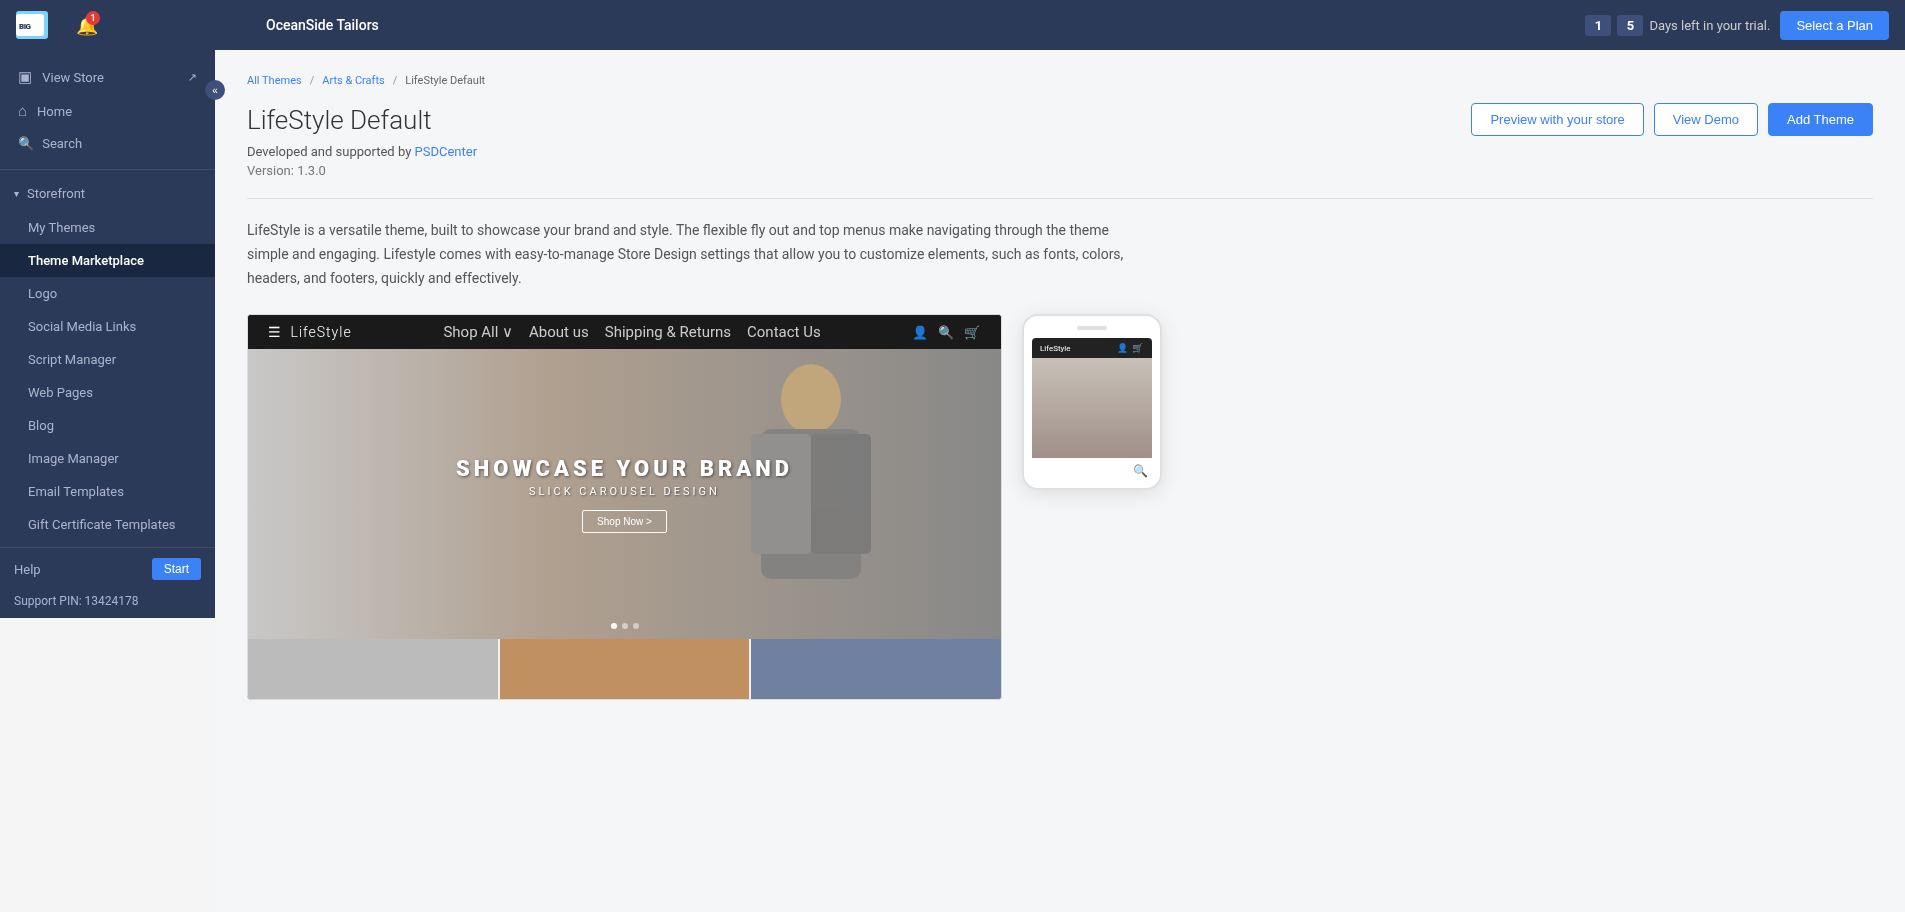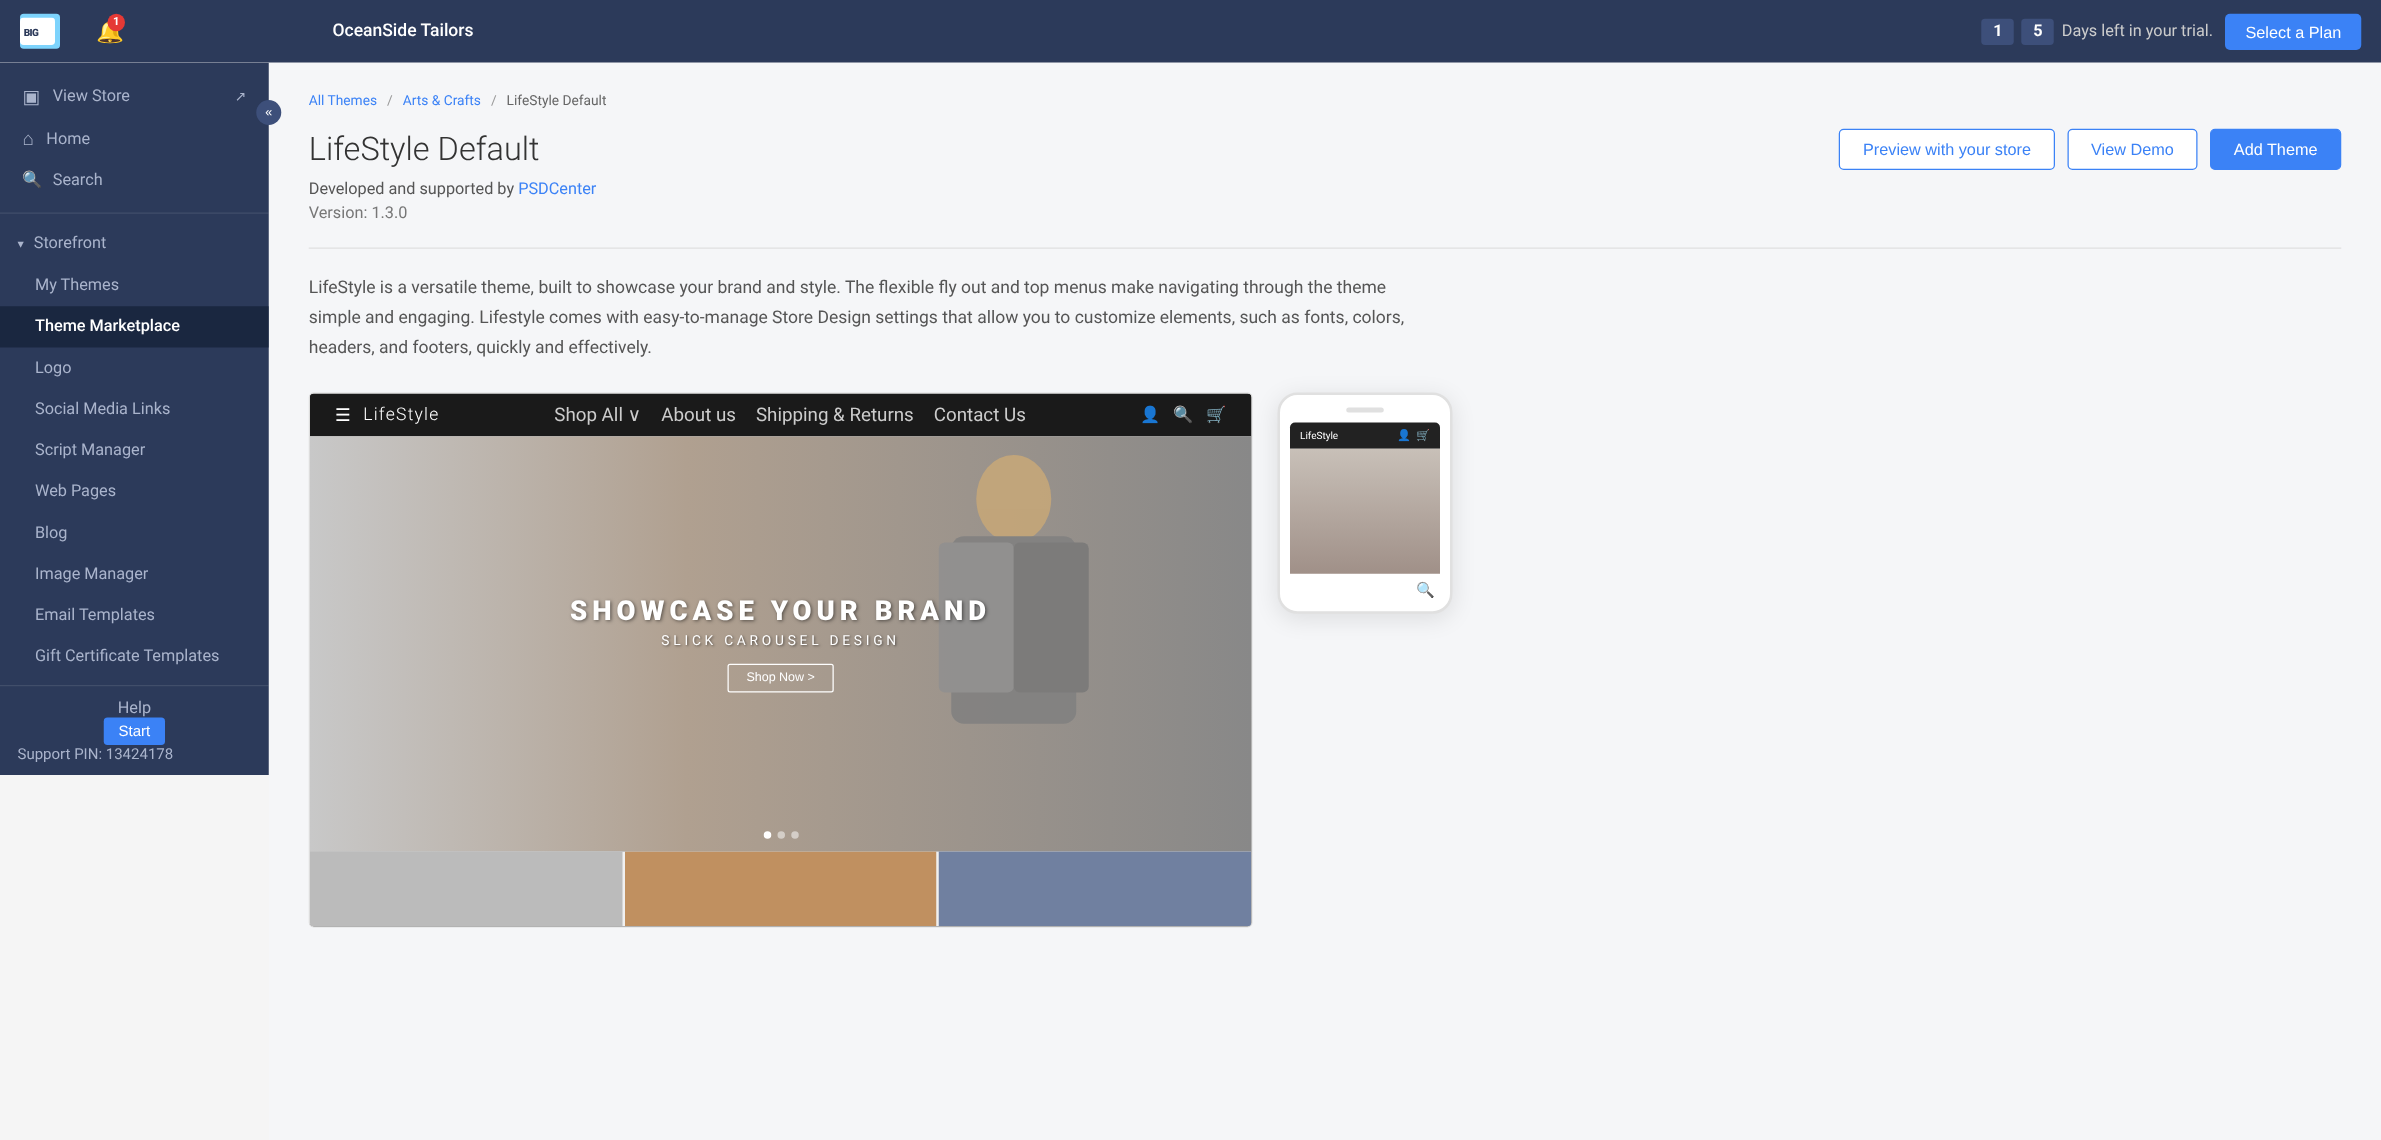--- a/index.html
+++ b/index.html
@@ -182,22 +182,21 @@
       margin-top: auto;
       border-top: 1px solid rgba(255,255,255,0.1);
       padding: 10px 14px;
     }
     .help-row {
       display: flex;
       align-items: center;
       justify-content: space-between;
       color: #aab4cc;
       font-size: 13px;
-      margin-bottom: 0;
-      flex-direction: column;
+      margin-bottom: 14px;
     }
     .support-pin {
       color: #aab4cc;
       font-size: 12px;
     }
     .start-btn {
       background: #3b82f6;
       color: white;
       border: none;
       padding: 4px 12px;
@@ -333,21 +332,21 @@
       justify-content: space-between;
       padding: 8px 20px;
       color: white;
       font-size: 12px;
     }
     .preview-nav-logo { font-size: 14px; font-weight: 300; letter-spacing: 1px; }
     .preview-nav-links { display: flex; gap: 16px; font-size: 15px; color: #ccc; }
     .preview-nav-icons { display: flex; gap: 10px; font-size: 13px; color: #ccc; }
     .preview-hero {
       background: linear-gradient(135deg, #e8e8e8 0%, #b8b8b8 100%);
-      height: 332px;
+      height: 290px;
       display: flex;
       flex-direction: column;
       align-items: center;
       justify-content: center;
       position: relative;
       overflow: hidden;
     }
     .hero-overlay-text {
       text-align: center;
       z-index: 2;

